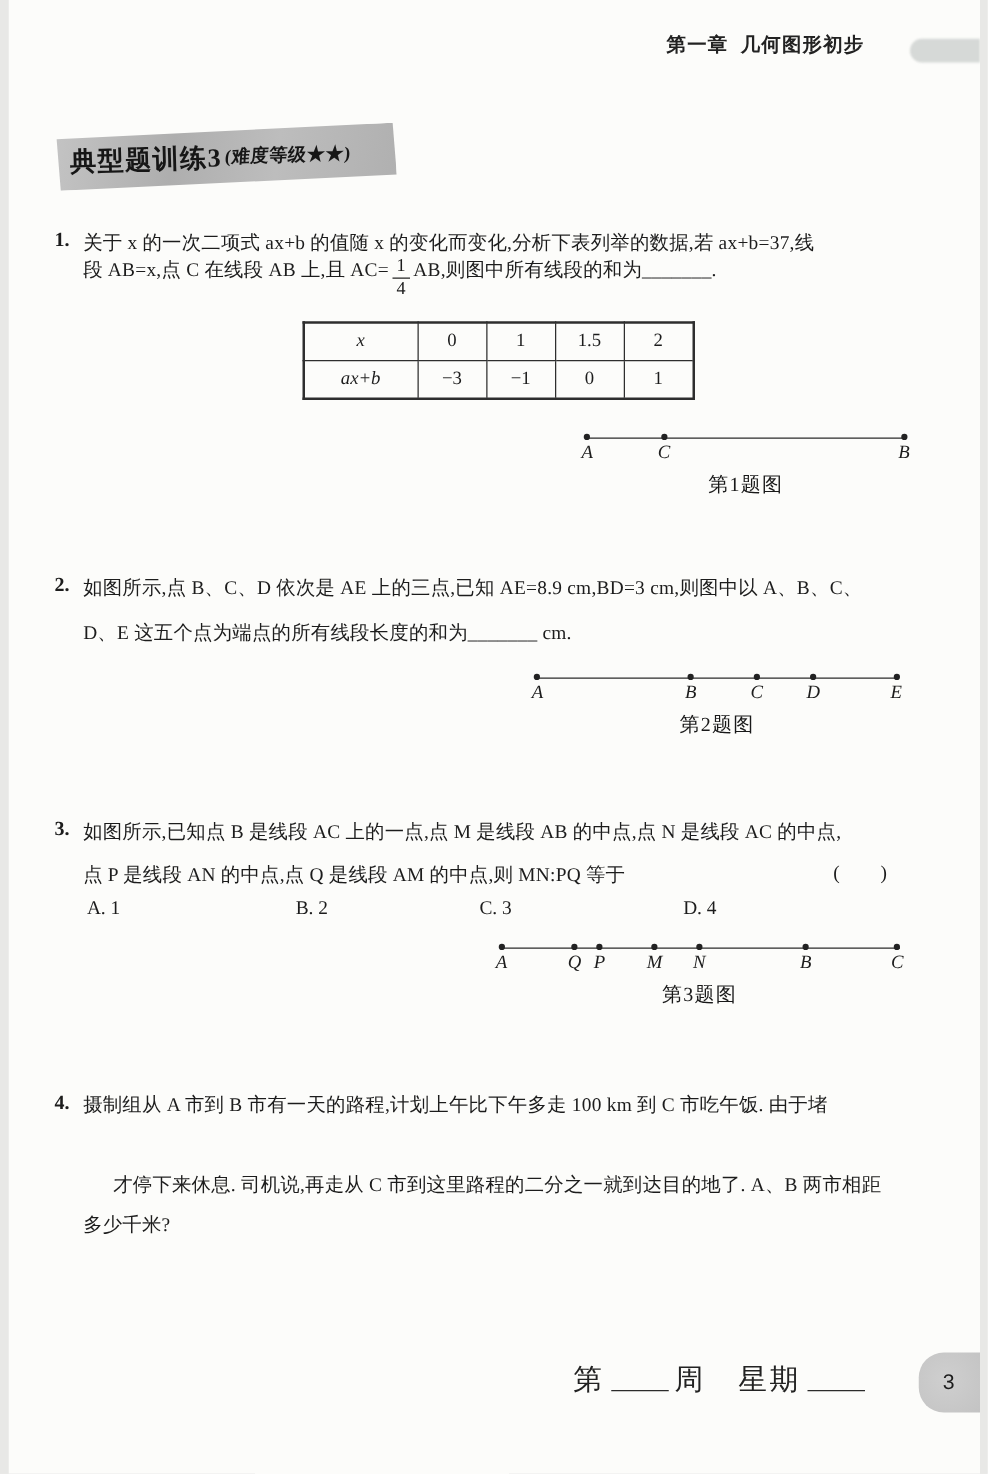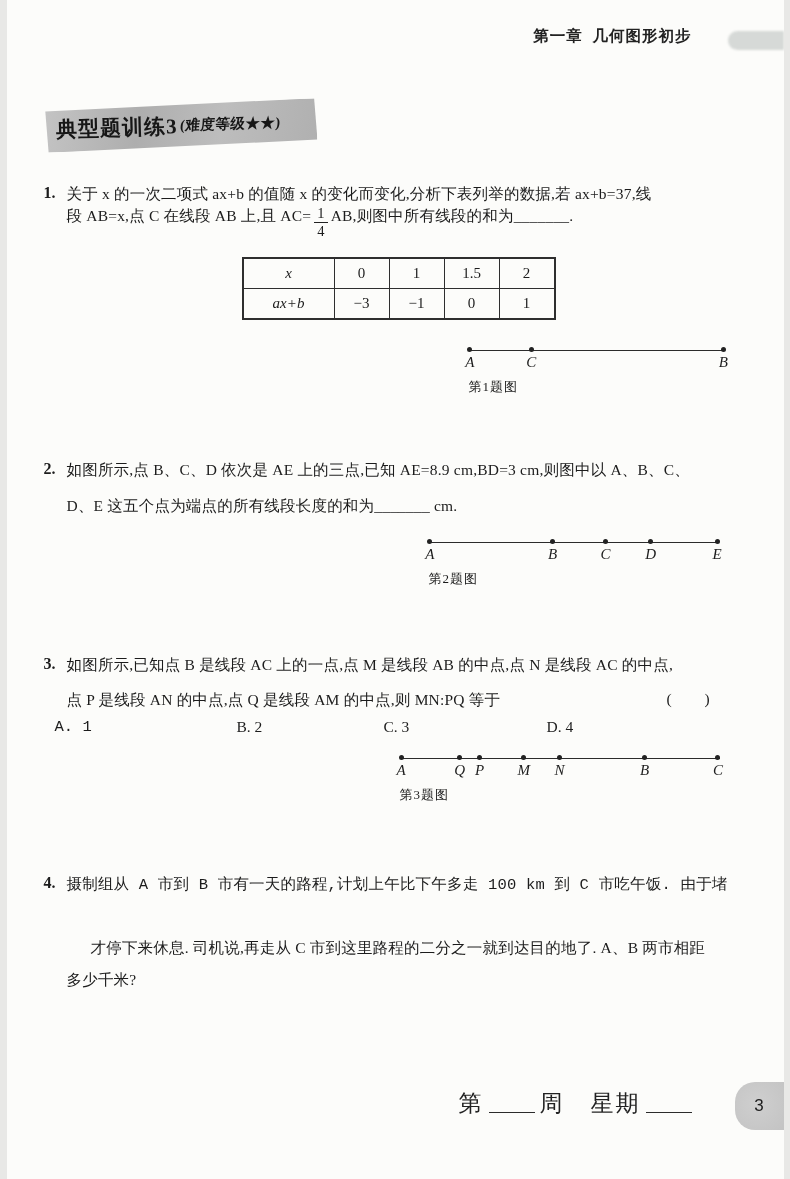--- a/index.html
+++ b/index.html
@@ -47,21 +47,21 @@
   .dtable td.var{font-style:italic;}
   
   .figure{position:absolute;height:70px;}
   .fig-line{position:absolute;left:0;right:0;top:14px;border-top:1.6px solid #2b2b2b;}
   .fig-pt{position:absolute;top:14px;width:0;}
   .fig-dot{position:absolute;left:-2.5px;top:-3px;width:5px;height:5px;border-radius:50%;background:#222;}
   .fig-label{
     position:absolute;left:0;top:4px;transform:translateX(-50%);
     font-style:italic;font-size:15px;color:#1d1d1d;font-family:"Liberation Serif","DejaVu Serif",serif;
   }
-  .fig-caption{position:absolute;left:0;right:0;top:42px;text-align:left;font-size:13px;color:#191919;letter-spacing:1px;}
+  .fig-caption{position:absolute;left:0;right:0;top:42px;text-align:center;font-size:16px;color:#191919;letter-spacing:1px;}
   
   .option{position:absolute;top:718px;font-size:15.5px;white-space:pre;}
   .bracket{position:absolute;left:600px;top:0;white-space:pre;font-size:15.5px;}
   
   .footer{position:absolute;left:452px;top:1060px;font-size:23px;color:#222;letter-spacing:2px;margin-top:28px;}
   .blank{display:inline-block;width:46px;height:22px;border-bottom:1.7px solid #2b2b2b;margin:0 5px;vertical-align:-2px;}
   .footer-gap{display:inline-block;width:26px;}
   .page-tab{
     position:absolute;right:0;top:1082px;width:49px;height:48px;
     background:radial-gradient(circle at 45% 45%,#cfcfcf,#c3c3c3);
@@ -158,21 +158,21 @@
     </div>
     <div class="fig-caption">第2题图</div>
   </div>
 
   <div class="pnum" style="top:655px;">3.</div>
   <div class="pline" style="top:655px;">如图所示,已知点 B 是线段 AC 上的一点,点 M 是线段 AB 的中点,点 N 是线段 AC 的中点,</div>
   <div class="pline" style="top:690px;width:700px;">
     <span>点 P 是线段 AN 的中点,点 Q 是线段 AM 的中点,则 MN:PQ 等于</span>
     <span class="bracket">(        )</span>
   </div>
-  <span class="option" style="left:48px;font-family:Liberation Mono, monospace;">A. 1</span>
+  <span class="option" style="left:63px;">A. 1</span>
   <span class="option" style="left:230px;">B. 2</span>
   <span class="option" style="left:377px;">C. 3</span>
   <span class="option" style="left:540px;">D. 4</span>
 
   <div class="figure" style="left:393px;top:744px;width:320px;">
     <div class="fig-line"></div>
     <div class="fig-pt" style="left:0.5%;">
       <span class="fig-dot"></span>
       <span class="fig-label">A</span>
     </div>
@@ -197,21 +197,21 @@
       <span class="fig-label">B</span>
     </div>
     <div class="fig-pt" style="left:99.5%;">
       <span class="fig-dot"></span>
       <span class="fig-label">C</span>
     </div>
     <div class="fig-caption">第3题图</div>
   </div>
 
   <div class="pnum" style="top:874px;">4.</div>
-  <div class="pline" style="top:874px;font-family:Liberation Mono, monospace;">摄制组从 A 市到 B 市有一天的路程,计划上午比下午多走 100 km 到 C 市吃午饭. 由于堵</div>
+  <div class="pline" style="top:874px;">摄制组从 A 市到 B 市有一天的路程,计划上午比下午多走 100 km 到 C 市吃午饭. 由于堵</div>
   <div class="pline" style="top:938px;margin-left:24px;">才停下来休息. 司机说,再走从 C 市到这里路程的二分之一就到达目的地了. A、B 两市相距</div>
   <div class="pline" style="top:970px;text-align:center;">多少千米?</div>
 
   <div class="footer">
     <span>第</span><span class="blank"></span><span>周</span><span class="footer-gap"></span><span>星期</span><span class="blank"></span>
   </div>
 
   <div class="page-tab">
     <span>3</span>
   </div>

